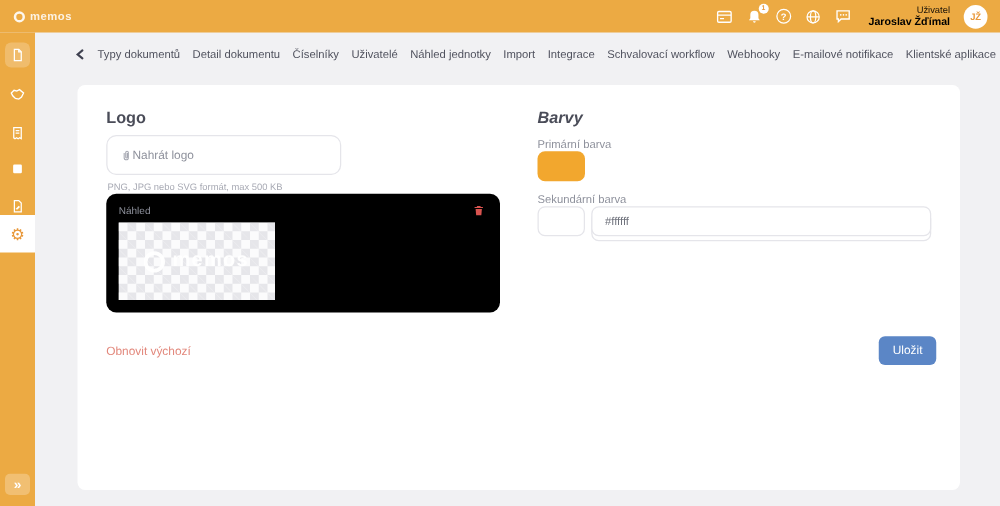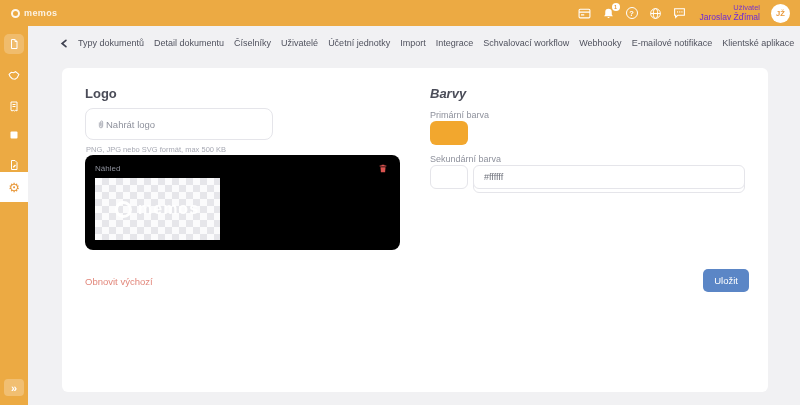--- a/index.html
+++ b/index.html
@@ -8,23 +8,23 @@
 
   
   .topbar { position:absolute; top:0; left:0; width:800px; height:26px; background:#ecaa43; display:flex; align-items:center; z-index:6; }
   .brand { display:flex; align-items:center; gap:4px; margin-left:11px; }
   .brand-ring { width:9px; height:9px; border:2px solid rgba(255,255,255,.9); border-radius:50%; }
   .brand-text { color:rgba(255,255,255,.85); font-size:9px; font-weight:bold; letter-spacing:.4px; }
   .topbar-right { margin-left:auto; display:flex; align-items:center; gap:11px; margin-right:10px; }
   .tb-icon { position:relative; display:flex; color:#fff; cursor:pointer; }
   .badge { position:absolute; top:-4px; right:-5px; background:#fff; color:#e8983a; font-size:5.5px; font-weight:bold; width:8px; height:8px; border-radius:50%; display:flex; align-items:center; justify-content:center; }
   .help-ring { width:12px; height:12px; border:1.6px solid #fff; border-radius:50%; color:#fff; font-size:7.5px; font-weight:bold; display:flex; align-items:center; justify-content:center; }
-  .user-block { text-align:right; color:#6d28d9; line-height:1.2; margin-left:3px; cursor:pointer; }
+  .user-block { text-align:right; color:#000000; line-height:1.2; margin-left:3px; cursor:pointer; }
   .user-label { font-size:7.5px; opacity:.9; }
-  .user-name  { font-size:8.5px; font-weight:normal; }
+  .user-name  { font-size:8.5px; font-weight:bold; }
   .avatar { width:19px; height:19px; border-radius:50%; background:#fff; color:#e8983a; font-size:7.5px; font-weight:bold; display:flex; align-items:center; justify-content:center; cursor:pointer; }
 
   
   .sidebar { position:absolute; top:26px; left:0; width:28px; height:379px; background:#ecaa43; z-index:5; }
   .side-item { position:absolute; left:0; width:28px; height:26px; display:flex; align-items:center; justify-content:center; color:#fff; cursor:pointer; }
   .icon-bg { background:rgba(255,255,255,.22); border-radius:5px; width:20px; height:20px; display:flex; align-items:center; justify-content:center; }
   .side-item.active { background:#fff; color:#e8983a; height:30px; }
   .gear-glyph { font-size:13px; line-height:1; }
   .expand-btn { position:absolute; left:4px; bottom:9px; width:20px; height:17px; background:rgba(255,255,255,.25); border-radius:4px; color:#fff; display:flex; align-items:center; justify-content:center; font-size:11px; font-weight:bold; cursor:pointer; }
 
@@ -166,21 +166,21 @@
   <div class="tabbar">
     <span class="tab-chevron">
       <svg width="8" height="9" viewBox="0 0 12 14" fill="none" stroke="currentColor" stroke-width="2.6" stroke-linecap="round">
           <path d="M9 2L3 7l6 5"></path>
         </svg>
     </span>
     <span class="tab">Typy dokumentů</span>
     <span class="tab">Detail dokumentu</span>
     <span class="tab">Číselníky</span>
     <span class="tab">Uživatelé</span>
-    <span class="tab">Účetní jednotky</span>
+    <span class="tab">Náhled jednotky</span>
     <span class="tab">Import</span>
     <span class="tab">Integrace</span>
     <span class="tab">Schvalovací workflow</span>
     <span class="tab">Webhooky</span>
     <span class="tab">E-mailové notifikace</span>
     <span class="tab">Klientské aplikace</span>
 
   </div>
 
   <div class="card">

